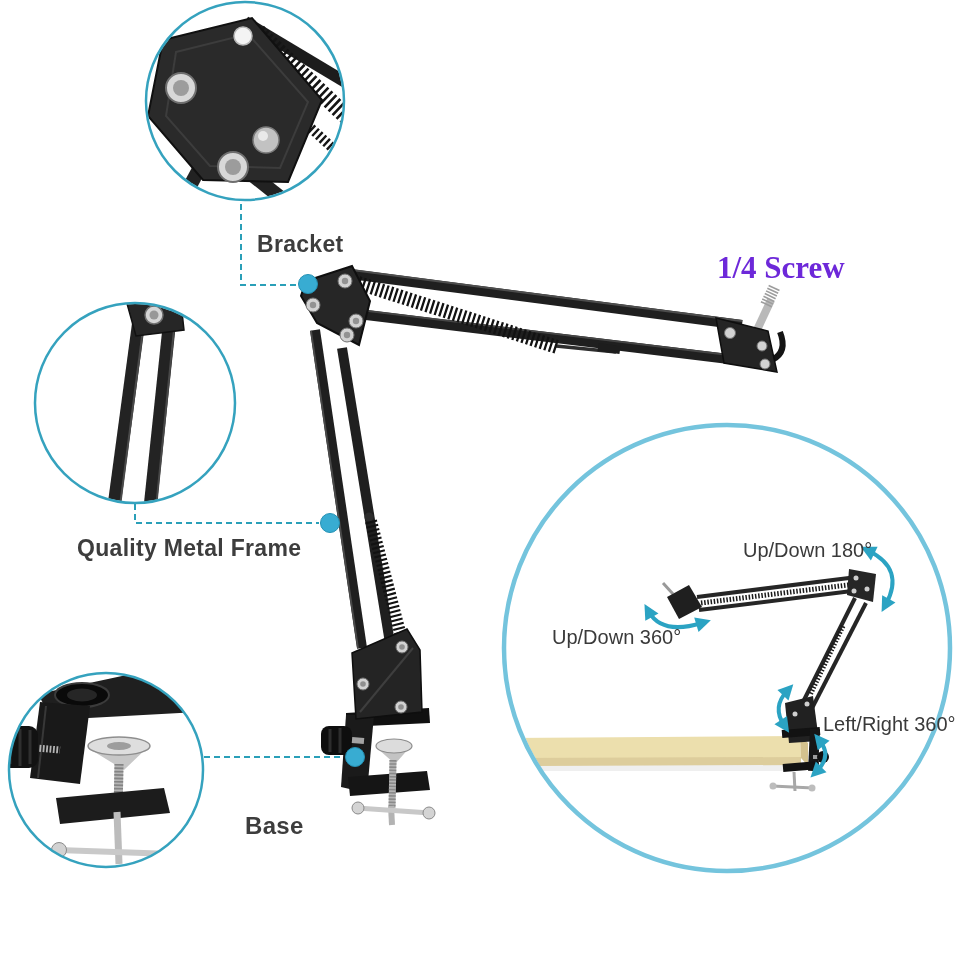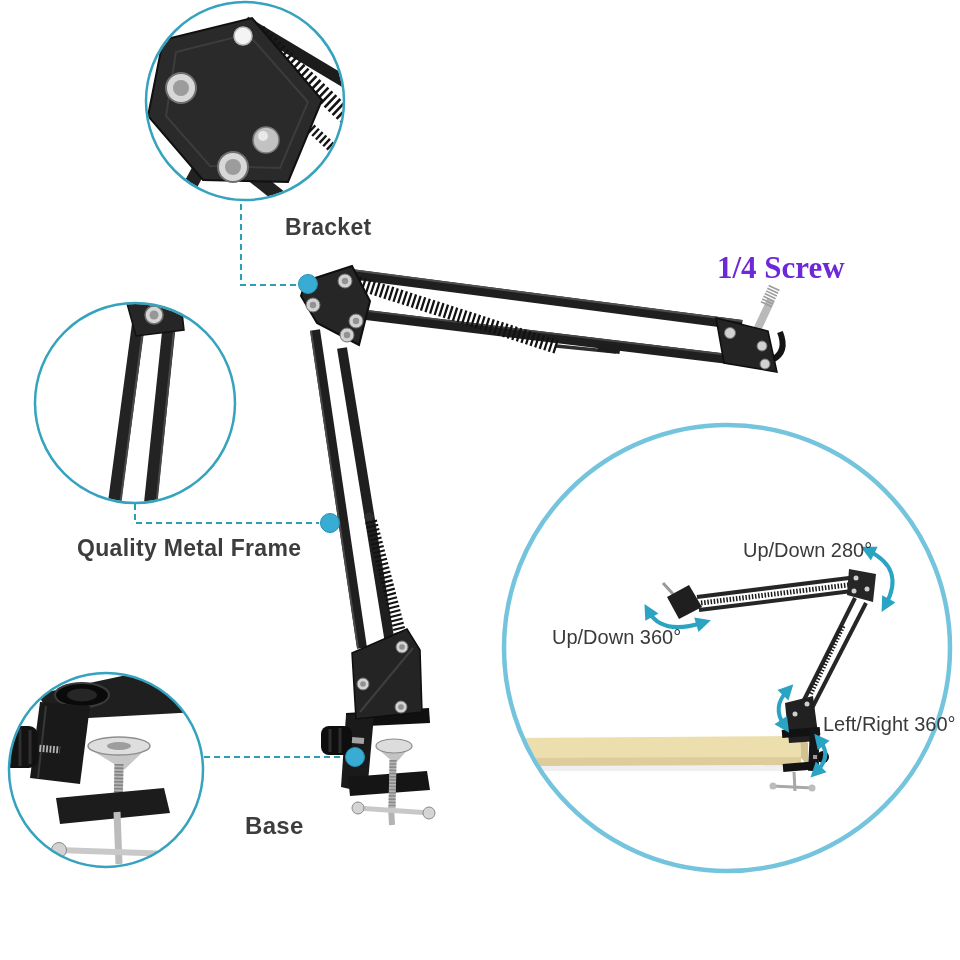--- a/index.html
+++ b/index.html
@@ -221,28 +221,28 @@
         <path d="M 869,551 Q 905,569 886,604" marker-start="url(#ah)" marker-end="url(#ah)"></path>
         <path d="M 649,612 Q 662,635 702,623" marker-start="url(#ah)" marker-end="url(#ah)"></path>
         <path d="M 787,691 Q 772,707 784,725" marker-start="url(#ah)" marker-end="url(#ah)"></path>
         <path d="M 820,741 Q 832,756 817,771" marker-start="url(#ah)" marker-end="url(#ah)"></path>
       </g>
     </g>
     <circle cx="727" cy="648" r="223" fill="none" stroke="#74c4dd" stroke-width="4.5"></circle>
   </g>
 </svg>
 
-<div class="label callout-label" style="left:257px; top:215px;margin-left:28px;">Bracket</div>
+<div class="label callout-label" style="left:257px; top:232px;">Bracket</div>
 
 <div class="label callout-label" style="left:77px; top:536px;">Quality Metal Frame</div>
 
 <div class="label callout-label" style="left:205px; top:813px; font-size:24px;margin-left:40px;">Base</div>
 
 <div class="label screw-label" style="left:717px; top:251px;">1/4 Screw</div>
 
-<div class="label rotation-label" style="left:743px; top:539px;">Up/Down 280°</div>
+<div class="label rotation-label" style="left:743px; top:539px;">Up/Down 180°</div>
 
 <div class="label rotation-label" style="left:552px; top:626px;">Up/Down 360°</div>
 
 
 <div class="label rotation-label" style="left:817px; top:713px;margin-left:6px;">Left/Right 360°</div>
 
 </div>
 
 </body></html>

